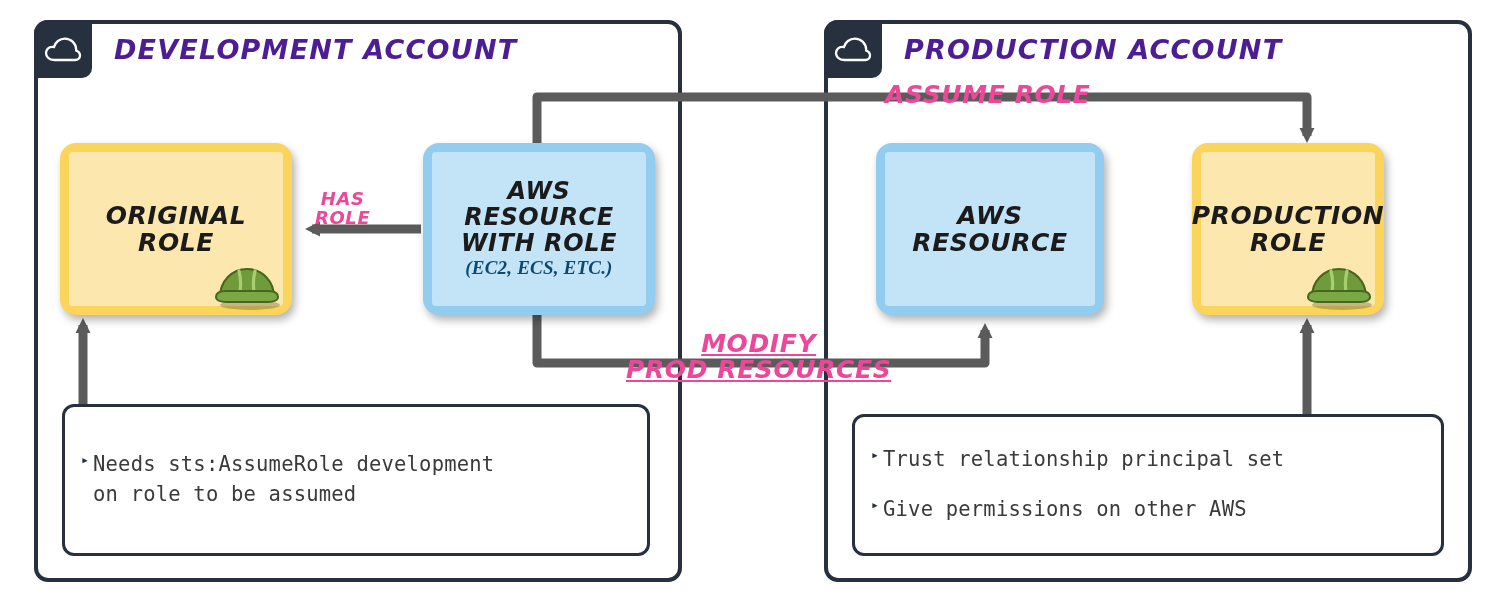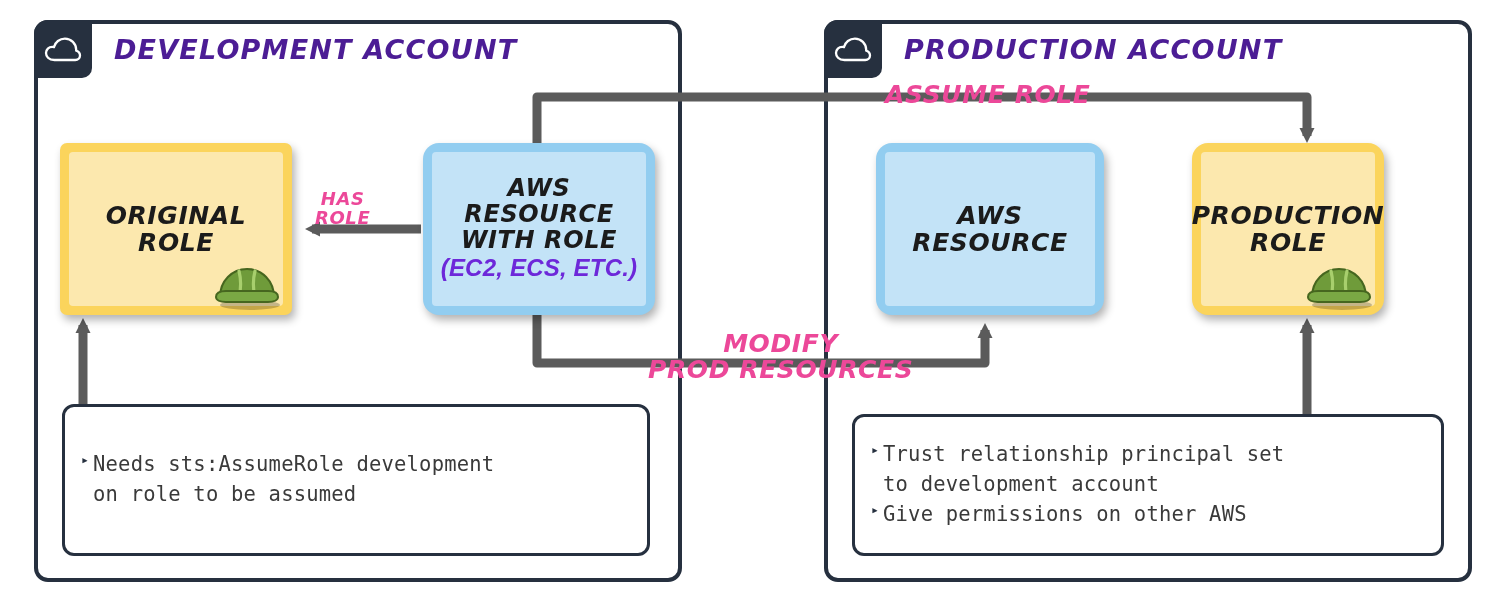--- a/index.html
+++ b/index.html
@@ -24,31 +24,31 @@
 
   
   .node{position:absolute;box-sizing:border-box;border-radius:16px;
         display:flex;align-items:center;justify-content:center;
         box-shadow:3px 5px 9px rgba(0,0,0,.30);}
   .node .inner{position:absolute;inset:9px;border-radius:4px;
                display:flex;flex-direction:column;align-items:center;justify-content:center;}
   .node .label{font-family:"DejaVu Sans",sans-serif;font-weight:700;font-style:italic;
                color:#1b1b1b;text-align:center;line-height:1.08;letter-spacing:.6px;
                font-size:25px;position:relative;z-index:2;}
-  .node .sublabel{font-family:Liberation Sans, sans-serif;font-weight:700;font-style:italic;
-                  color:#6d28d9;font-size:24px;letter-spacing:.2px;position:relative;z-index:2;}
+  .node .sublabel{font-family:Liberation Serif, serif;font-weight:700;font-style:italic;
+                  color:#0c4a6e;font-size:19px;letter-spacing:.2px;position:relative;z-index:2;}
 
   .node.role{background:#fbd45c;}
   .node.role .inner{background:#fce8ae;}
   .node.resource{background:#92cdf0;}
   .node.resource .inner{background:#c3e3f7;}
 
   .helmet{position:absolute;right:8px;bottom:4px;width:72px;height:56px;z-index:3;}
 
-  #original-role{left:60px;top:143px;width:232px;height:172px;border-radius:7px;}
+  #original-role{left:60px;top:143px;width:232px;height:172px;}
   #aws-resource-role{left:423px;top:143px;width:232px;height:172px;}
   #prod-aws-resource{left:876px;top:143px;width:228px;height:172px;}
   #production-role{left:1192px;top:143px;width:192px;height:172px;}
 
   
   .note{position:absolute;box-sizing:border-box;border:3px solid #26303f;
         border-radius:12px;background:#ffffff;padding:14px 16px;
         display:flex;flex-direction:column;justify-content:center;}
   #dev-note{left:62px;top:404px;width:588px;height:152px;}
   #prod-note{left:852px;top:414px;width:592px;height:142px;}
@@ -63,21 +63,21 @@
   #wires{position:absolute;inset:0;width:1502px;height:608px;
          pointer-events:none;overflow:visible;}
 
   
   .edge-label{position:absolute;font-family:"DejaVu Sans",sans-serif;
               font-weight:700;font-style:italic;color:#ec4899;
               letter-spacing:.6px;text-align:center;line-height:1.04;
               z-index:6;white-space:nowrap;}
   #label-assume-role{left:885px;top:82px;font-size:25px;}
   #label-has-role{left:315px;top:190px;font-size:18px;line-height:1.05;}
-  #label-modify{left:648px;top:331px;font-size:25px;}
+  #label-modify{left:626px;top:331px;font-size:25px;text-decoration:underline;}
 </style>
 </head>
 <body>
 
 <div id="stage">
 
   <div class="account" id="dev-account">
     <div class="account-header">
       <div class="account-badge">
         <svg width="38" height="26" viewBox="0 0 38 26" aria-hidden="true">
@@ -201,21 +201,20 @@
     </div>
   </div>
 
   <div class="note" id="prod-note">
     <div class="note-line">
       <span class="note-bullet">▸</span>
       <span class="note-text">Trust relationship principal set</span>
     </div>
     <div class="note-line">
       <span class="note-bullet">&nbsp;</span>
-      <span class="note-text">to development account</span>
     </div>
     <div class="note-line">
       <span class="note-bullet">▸</span>
       <span class="note-text">Give permissions on other AWS</span>
     </div>
   </div>
 
 </div>
 
 </body></html>

